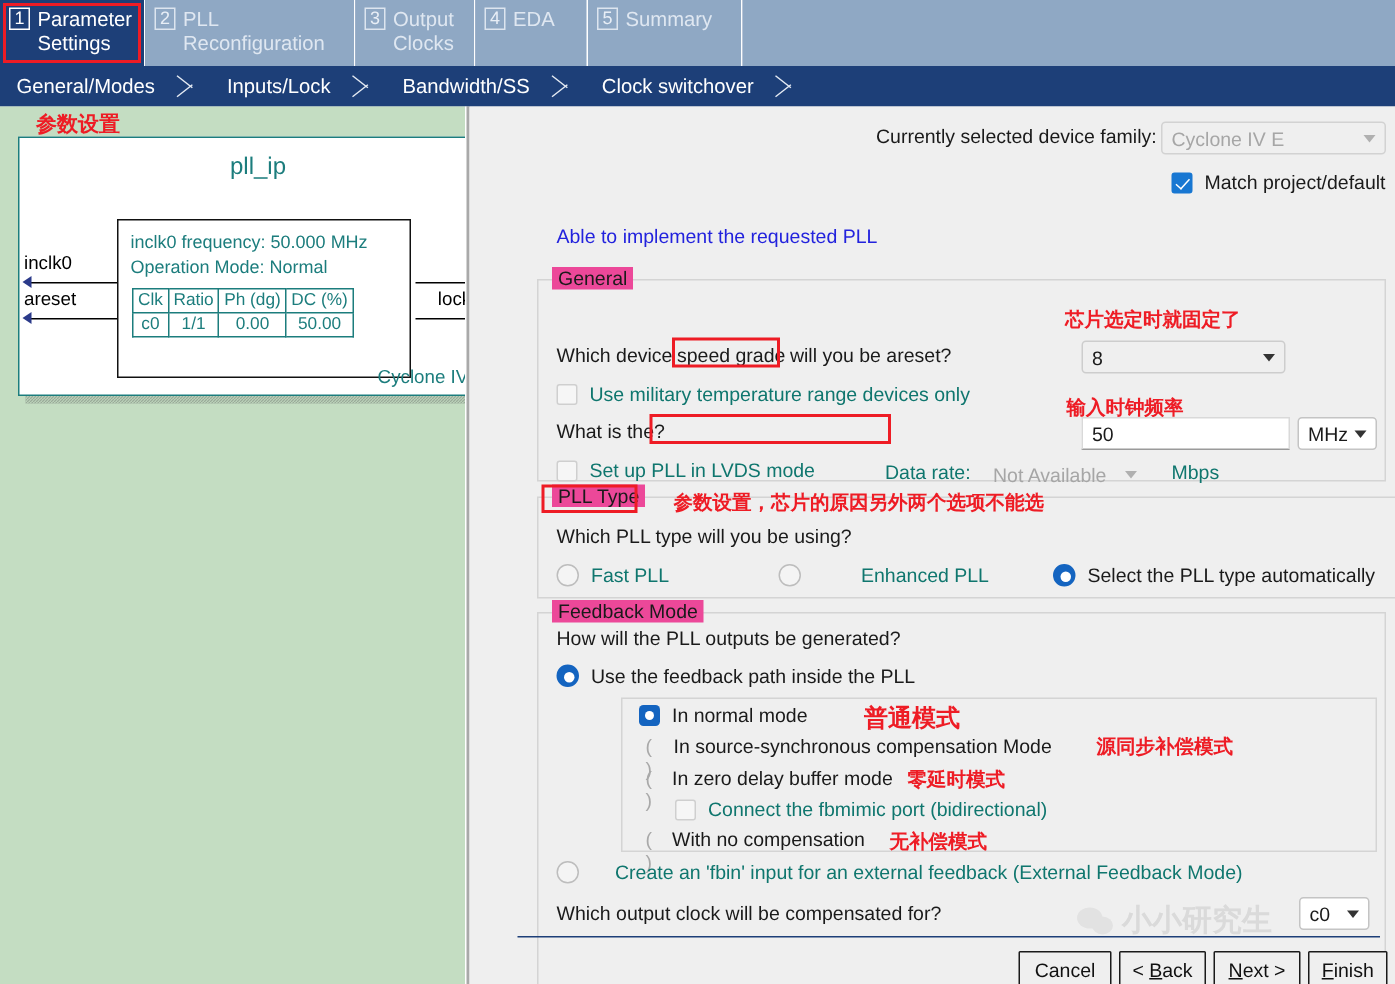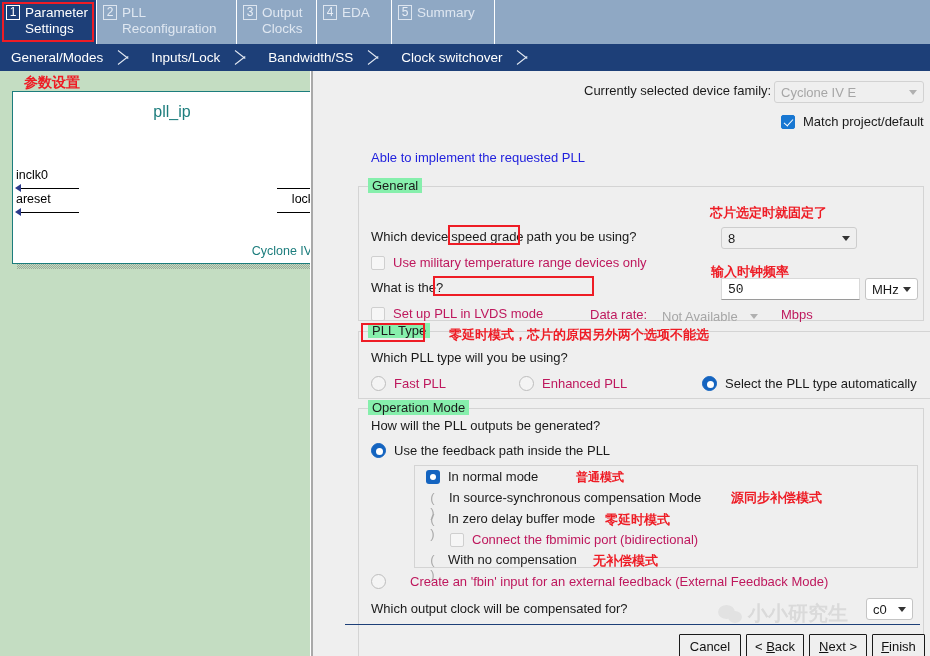--- a/index.html
+++ b/index.html
@@ -186,21 +186,21 @@
     border-left: 1px solid #ffffff;
   }
 
   
   .rightpane {
     position: absolute; left: 313px; top: 71px;
     width: 617px; height: 585px;
     background: #efefef;
   }
   .lbl-text { font-size: 13px; color: #1a1a1a; }
-  .lbl-dis  { font-size: 13px; color: #be185d; }
+  .lbl-dis  { font-size: 13px; color: #0f766e; }
   .bluetext { font-size: 13px; color: #2222dd; }
 
   .row { position: absolute; display: flex; align-items: center; }
 
   
   .combo {
     position: relative;
     height: 22px;
     border: 1px solid #c4c4c4;
     border-radius: 3px;
@@ -302,21 +302,21 @@
   }
 
   
   .groupbox {
     position: absolute;
     border: 1px solid #d4d4d4;
     background: transparent;
   }
   .groupbox > .gb-title {
     position: absolute; top: -9px; left: 9px;
-    background: #86efac;
+    background: #ec4899;
     padding: 0 4px;
     font-size: 13px;
     color: #1a1a1a;
     white-space: nowrap;
   }
   .innerbox {
     position: absolute;
     border: 1px solid #d4d4d4;
   }
 
@@ -426,20 +426,40 @@
 
       <div class="port port-in" style="top:100px">areset</div>
       <div class="dg-arrow" style="left:4px; top:120px; width:62px;"></div>
       <div class="arrowhead ah-left" style="left:2px; top:116px;"></div>
 
       <div class="dg-arrow" style="right:4px; top:96px; width:50px;"></div>
 
       <div class="port port-out" style="top:100px">locked</div>
       <div class="dg-arrow" style="right:4px; top:120px; width:50px;"></div>
 
+      <div class="infobox">
+        <div class="infoline">inclk0 frequency: 50.000 MHz</div>
+        <div class="infoline">Operation Mode: Normal</div>
+        <table class="clktab">
+          <tbody>
+              <tr>
+            <td>Clk</td>
+            <td>Ratio</td>
+            <td>Ph (dg)</td>
+            <td>DC (%)</td>
+          </tr>
+          <tr>
+            <td>c0</td>
+            <td>1/1</td>
+            <td>0.00</td>
+            <td>50.00</td>
+          </tr>
+        </tbody>
+          </table>
+      </div>
 
       <div class="dg-family">Cyclone IV E</div>
     </div>
   </div>
 
   <div class="splitter"></div>
 
   <div class="rightpane">
 
     <div class="row" style="left:271px; top:12px;">
@@ -461,21 +481,21 @@
 
     <div class="groupbox" style="left:45px; top:115px; width:566px; height:135px;">
       <span class="gb-title">General</span>
     </div>
 
     <div class="cn-note" style="left:397px; top:133px; font-size:13px;">芯片选定时就固定了</div>
 
     <div class="row" style="left:58px; top:158px;">
       <span class="lbl-text">Which device </span>
       <span class="lbl-text" style="padding:0 3px;">speed grade</span>
-      <span class="lbl-text"> path you be using?</span>
+      <span class="lbl-text"> will you be areset?</span>
     </div>
     <div class="redbox" style="left:135px; top:154px; width:72px; height:20px;"></div>
 
     <div class="combo" style="position:absolute; left:408px; top:156px; width:136px; background:#efefef; border-color:#cdcdcd;">
       <span>8</span>
       <span class="caret"></span>
     </div>
 
     <div class="row" style="left:58px; top:184px;">
       <div class="cbx disabled"></div>
@@ -483,21 +503,21 @@
     </div>
 
     <div class="cn-note" style="left:398px; top:192px; font-size:13px;">输入时钟频率</div>
 
     <div class="row" style="left:58px; top:209px;">
       <span class="lbl-text">What is the </span>
       <span class="lbl-text">?</span>
     </div>
     <div class="redbox" style="left:120px; top:205px; width:161px; height:20px;"></div>
 
-    <div class="textfield" style="position:absolute; left:408px; top:207px; width:139px;font-family:Liberation Mono, monospace;">
+    <div class="textfield" style="position:absolute; left:408px; top:207px; width:139px;">
       <span>50</span>
     </div>
     <div class="combo" style="position:absolute; left:552px; top:207px; width:53px;">
       <span>MHz</span>
       <span class="caret"></span>
     </div>
 
     <div class="row" style="left:58px; top:235px;">
       <div class="cbx disabled"></div>
       <span class="lbl-dis" style="margin-left:8px;">Set up PLL in LVDS mode</span>
@@ -511,60 +531,60 @@
     </div>
     <div class="row" style="left:468px; top:236px;">
       <span class="lbl-dis">Mbps</span>
     </div>
 
     <div class="groupbox" style="left:45px; top:260px; width:680px; height:68px;">
       <span class="gb-title">PLL Type</span>
     </div>
     <div class="redbox" style="left:48px; top:252px; width:64px; height:19px;"></div>
 
-    <div class="cn-note" style="left:136px; top:255px; font-size:13px;">零延时模式，芯片的原因另外两个选项不能选</div>
+    <div class="cn-note" style="left:136px; top:255px; font-size:13px;">参数设置，芯片的原因另外两个选项不能选</div>
 
     <div class="row" style="left:58px; top:279px;">
       <span class="lbl-text">Which PLL type will you be using?</span>
     </div>
 
     <div class="row" style="left:58px; top:305px;">
       <div class="rdo"></div>
       <span class="lbl-dis" style="margin-left:8px;">Fast PLL</span>
     </div>
-    <div class="row" style="left:206px; top:305px;">
+    <div class="row" style="left:206px; top:305px;gap:32px;">
       <div class="rdo"></div>
       <span class="lbl-dis" style="margin-left:8px;">Enhanced PLL</span>
     </div>
     <div class="row" style="left:389px; top:305px;">
       <div class="rdo on"></div>
       <span class="lbl-text" style="margin-left:8px;">Select the PLL type automatically</span>
     </div>
 
     <div class="groupbox" style="left:45px; top:337px; width:566px; height:271px;">
-      <span class="gb-title">Operation Mode</span>
+      <span class="gb-title">Feedback Mode</span>
     </div>
 
     <div class="row" style="left:58px; top:347px;">
       <span class="lbl-text">How will the PLL outputs be generated?</span>
     </div>
 
     <div class="row" style="left:58px; top:372px;">
       <div class="rdo on"></div>
       <span class="lbl-text" style="margin-left:8px;">Use the feedback path inside the PLL</span>
     </div>
 
     <div class="innerbox" style="left:101px; top:394px; width:504px; height:103px;">
     </div>
 
     <div class="row" style="left:113px; top:398px;">
       <div class="rdo-sq"></div>
       <span class="lbl-text" style="margin-left:8px;">In normal mode</span>
     </div>
-    <div class="cn-note" style="left:263px; top:398px; font-size:12px;">普通模式</div>
+    <div class="cn-note" style="left:263px; top:398px; font-size:16px;">普通模式</div>
 
     <div class="row" style="left:113px; top:419px;">
       <div class="rdo-paren">( )</div>
       <span class="lbl-text" style="margin-left:9px;">In source-synchronous compensation Mode</span>
     </div>
     <div class="cn-note" style="left:418px; top:418px; font-size:13px;">源同步补偿模式</div>
 
     <div class="row" style="left:113px; top:440px;">
       <div class="rdo-paren">( )</div>
       <span class="lbl-text" style="margin-left:8px;">In zero delay buffer mode</span>

